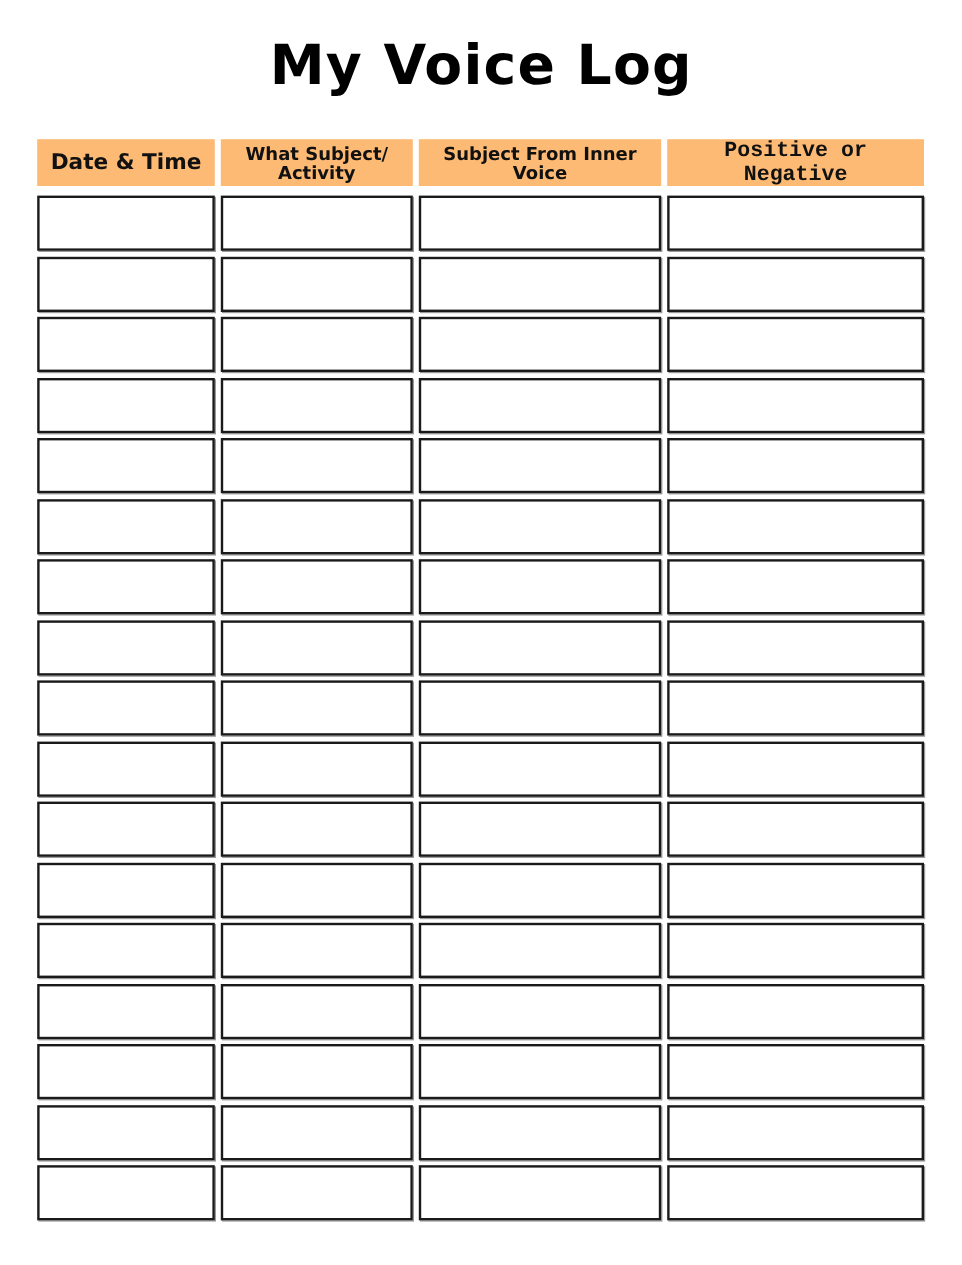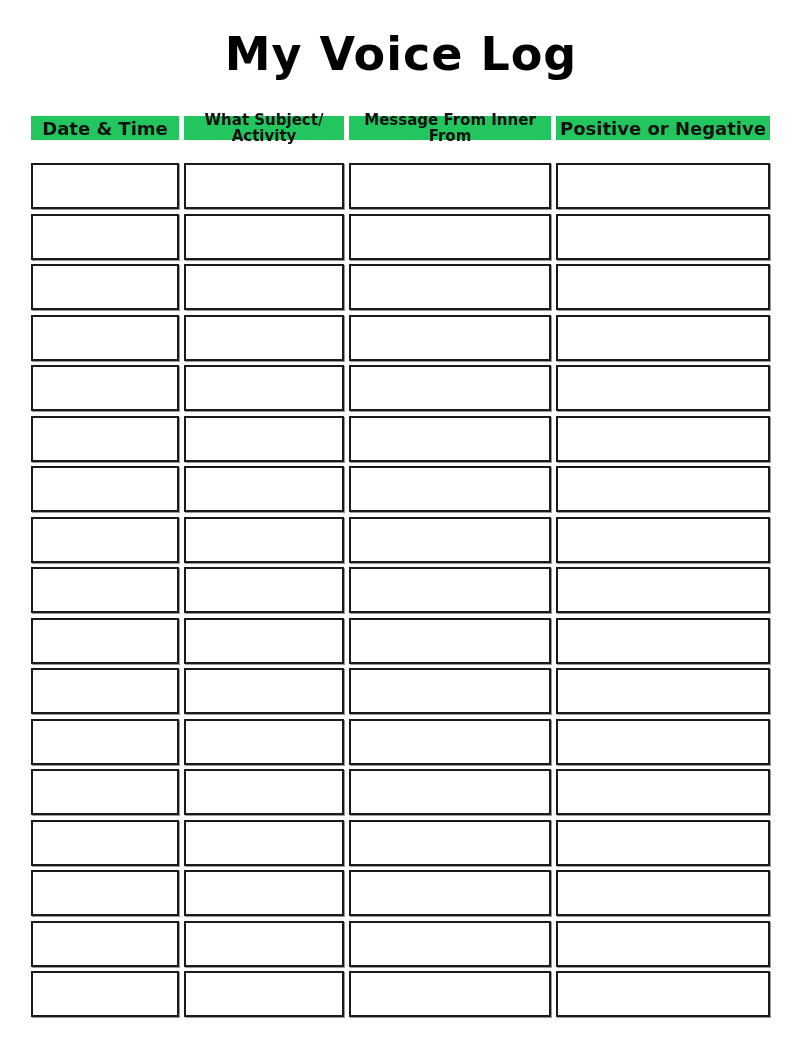--- a/index.html
+++ b/index.html
@@ -1,40 +1,40 @@
 <!DOCTYPE html>
 <html><head>
 <meta charset="utf-8">
 <style>
   html, body { margin: 0; padding: 0; background: #ffffff; }
   body { width: 802px; height: 1054px; position: relative; overflow: hidden;
          font-family: "DejaVu Sans", sans-serif; color: #000; }
   .title { position: absolute; left: 0; top: 22px; width: 802px; text-align: center;
            font-family: "DejaVu Sans", sans-serif; font-weight: bold; font-size: 46px;
            letter-spacing: 1px; line-height: 64px; }
-  .hdr { position: absolute; top: 116px; height: 24px; background: #22c55e;
+  .hdr { position: absolute; top: 116px; height: 39px; background: #fdba74;
          display: flex; align-items: center; justify-content: center; text-align: center;
          font-family: "DejaVu Sans", sans-serif; font-weight: bold; color: #111; box-sizing: border-box; }
   .hdr.big { font-size: 18px; }
   .hdr.small { font-size: 15px; line-height: 16px; }
   .row { position: absolute; left: 0; width: 802px; height: 46px; }
   .cell { position: absolute; top: 0; height: 46px; box-sizing: border-box;
           border: 2px solid #1a1a1a; background: #fff;
           box-shadow: 1px 1px 0 #9a9a9a; }
 </style>
 </head>
 <body>
 
 <div class="title">My Voice Log</div>
 
 <div>
   <div class="hdr big" style="left:31px;width:148px;">Date &amp; Time</div>
   <div class="hdr small" style="left:184px;width:160px;padding:0 14px;">What Subject/ Activity</div>
-  <div class="hdr small" style="left:349px;width:202px;padding:0 14px;">Message From Inner From</div>
-  <div class="hdr big" style="left:556px;width:214px;">Positive or Negative</div>
+  <div class="hdr small" style="left:349px;width:202px;padding:0 14px;">Subject From Inner Voice</div>
+  <div class="hdr big" style="left:556px;width:214px;font-family:Liberation Mono, monospace;">Positive or Negative</div>
 
   <div id="rows">
       <div class="row" style="top: 163px;">
         <div class="cell" style="left: 31px; width: 148px;"></div>
         <div class="cell" style="left: 184px; width: 160px;"></div>
         <div class="cell" style="left: 349px; width: 202px;"></div>
         <div class="cell" style="left: 556px; width: 214px;"></div>
       </div>
       <div class="row" style="top: 213.5px;">
         <div class="cell" style="left: 31px; width: 148px;"></div>

